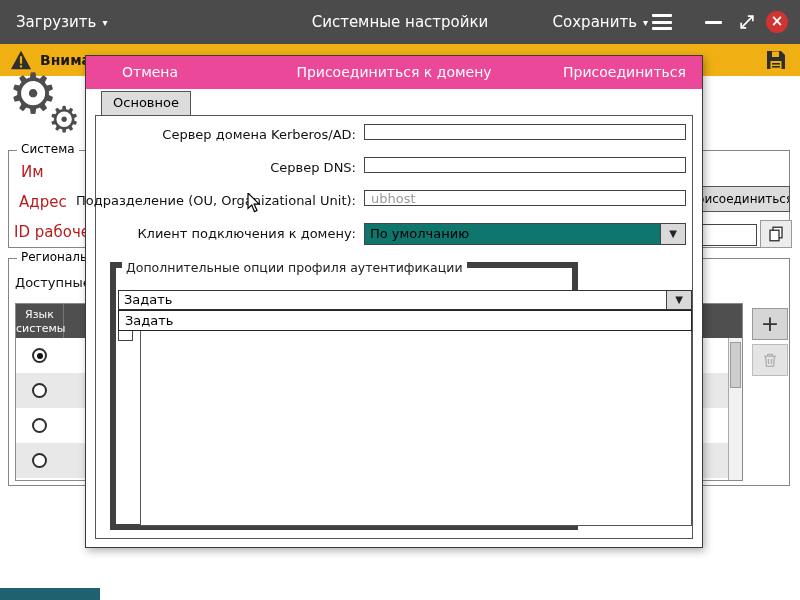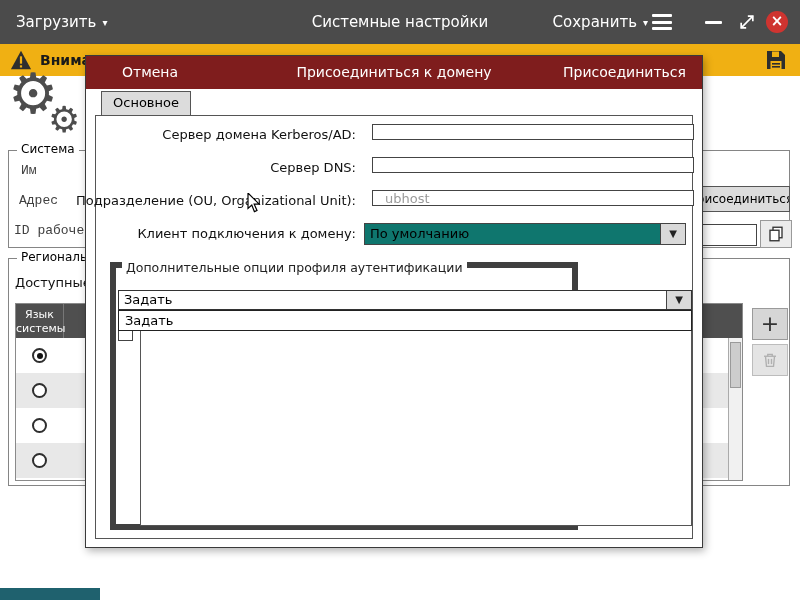--- a/index.html
+++ b/index.html
@@ -26,21 +26,21 @@
   .warn-save { position:absolute; right:12px; top:4px; width:24px; height:24px; }
 
   
   .gear-lg { position:absolute; left:8px; top:66px; font-size:56px; color:#4d4d4d; line-height:1; }
   .gear-sm { position:absolute; left:48px; top:102px; font-size:36px; color:#4d4d4d; line-height:1; }
 
   .fs { position:absolute; border:1px solid #858585; background:#fff; }
   .fs-legend { position:absolute; top:-9px; left:8px; background:#fff; padding:0 4px; font-size:12px; color:#000000; white-space:nowrap; }
 
   .fs-system { left:8px; top:150px; width:782px; height:98px; }
-  .sys-label { position:absolute; font-size:13px; color:#404040; white-space:nowrap;font-family:Liberation Mono, monospace; }
+  .sys-label { position:absolute; font-size:15px; color:#b91c1c; white-space:nowrap; }
   .sys-label.name { left:12px; top:12px; }
   .sys-label.addr { left:10px; top:42px; }
   .sys-label.wid  { left:5px;  top:72px; }
 
   .join-bg-btn { position:absolute; left:700px; top:186px; width:90px; height:26px; background:#dcdcdc; border:1px solid #555; font-size:12px; display:flex; align-items:center; justify-content:center; white-space:nowrap; overflow:hidden; font-family:inherit; }
   .host-sliver { position:absolute; left:682px; top:224px; width:75px; height:22px; border:1px solid #444; background:#fff; font-size:13px; padding:0 4px; font-family:inherit; }
   .copy-btn { position:absolute; left:760px; top:220px; width:32px; height:28px; background:#ececec; border:1px solid #9a9a9a; display:flex; align-items:center; justify-content:center; }
 
   .fs-regional { left:8px; top:258px; width:782px; height:228px; }
   .avail-label { position:absolute; left:6px; top:16px; font-size:13px; color:#111; white-space:nowrap; }
@@ -55,33 +55,33 @@
   .vscroll { position:absolute; top:34px; right:0; bottom:0; width:14px; background:#f1f1f1; border-left:1px solid #aaa; }
   .vthumb { position:absolute; top:4px; left:1px; width:11px; height:46px; background:#cdcdcd; border:1px solid #9a9a9a; }
 
   .add-btn { position:absolute; left:752px; top:308px; width:36px; height:32px; background:#d6d6d6; border:1px solid #9a9a9a; color:#333; font-size:22px; line-height:28px; text-align:center; font-family:inherit; }
   .del-btn { position:absolute; left:752px; top:344px; width:36px; height:32px; background:#e4e4e4; border:1px solid #bcbcbc; display:flex; align-items:center; justify-content:center; }
 
   .taskbar-strip { position:absolute; left:0; top:588px; width:100px; height:12px; background:#1f616e; }
 
   
   .modal { position:absolute; left:85px; top:55px; width:618px; height:493px; background:#fff; border:1px solid #3a3a3a; box-shadow:2px 3px 8px rgba(0,0,0,.3); }
-  .m-header { position:absolute; left:0; top:0; right:0; height:33px; background:#7f1d1d; color:#fff; font-size:14px; }
+  .m-header { position:absolute; left:0; top:0; right:0; height:33px; background:#ec4899; color:#fff; font-size:14px; }
   .m-cancel { position:absolute; left:36px; top:0; line-height:33px; }
   .m-title  { position:absolute; left:0; right:0; top:0; text-align:center; line-height:33px; pointer-events:none; }
   .m-join   { position:absolute; right:16px; top:0; line-height:33px; }
 
   .tab { position:absolute; font-size:13px; padding:0 11px; border:1px solid #555; background:#dcdcdc; white-space:nowrap; }
   .tab-basic { left:15px; top:35px; height:36px; line-height:22px; border-bottom:none; z-index:1; }
   .tab-adv   { left:96px; top:33px; height:27px; line-height:25px; background:#fff; border-bottom:none; z-index:3; }
 
   .m-panel { position:absolute; left:9px; top:59px; width:598px; height:424px; border:1px solid #555; background:#fff; z-index:2; }
 
   .flabel { position:absolute; right:336px; font-size:13px; color:#111; line-height:22px; white-space:nowrap; }
-  .finput { position:absolute; left:268px; width:322px; height:16px; border:1px solid #444; background:#fff; font-size:13px; padding:0 12px; font-family:inherit;margin-left:8px; }
+  .finput { position:absolute; left:268px; width:322px; height:16px; border:1px solid #444; background:#fff; font-size:13px; padding:0 6px; font-family:inherit; }
   .finput::placeholder { color:#9a9a9a; opacity:1; }
   .combo { position:absolute; left:268px; width:322px; height:22px; border:1px solid #444; background:#0f766e; display:flex; }
   .combo-text { flex:1; font-size:13px; line-height:20px; padding:0 5px; overflow:hidden; white-space:nowrap; }
   .combo-btn { width:25px; border-left:1px solid #444; background:#d9d9d9; color:#222; font-size:10px; text-align:center; line-height:20px; }
 
   .auth-fs { position:absolute; left:14px; top:146px; width:468px; height:268px; border:6px solid #404040; }
   .auth-legend { position:absolute; top:-8px; left:6px; background:#fff; padding:0 4px; font-size:12.5px; color:#222; white-space:nowrap; }
   .auth-combo { position:absolute; left:2px; top:22px; width:574px; height:20px; border:1px solid #333; background:#fff; display:flex; }
   .auth-combo .combo-text { line-height:18px; }
   .auth-combo .combo-btn { line-height:18px; }

